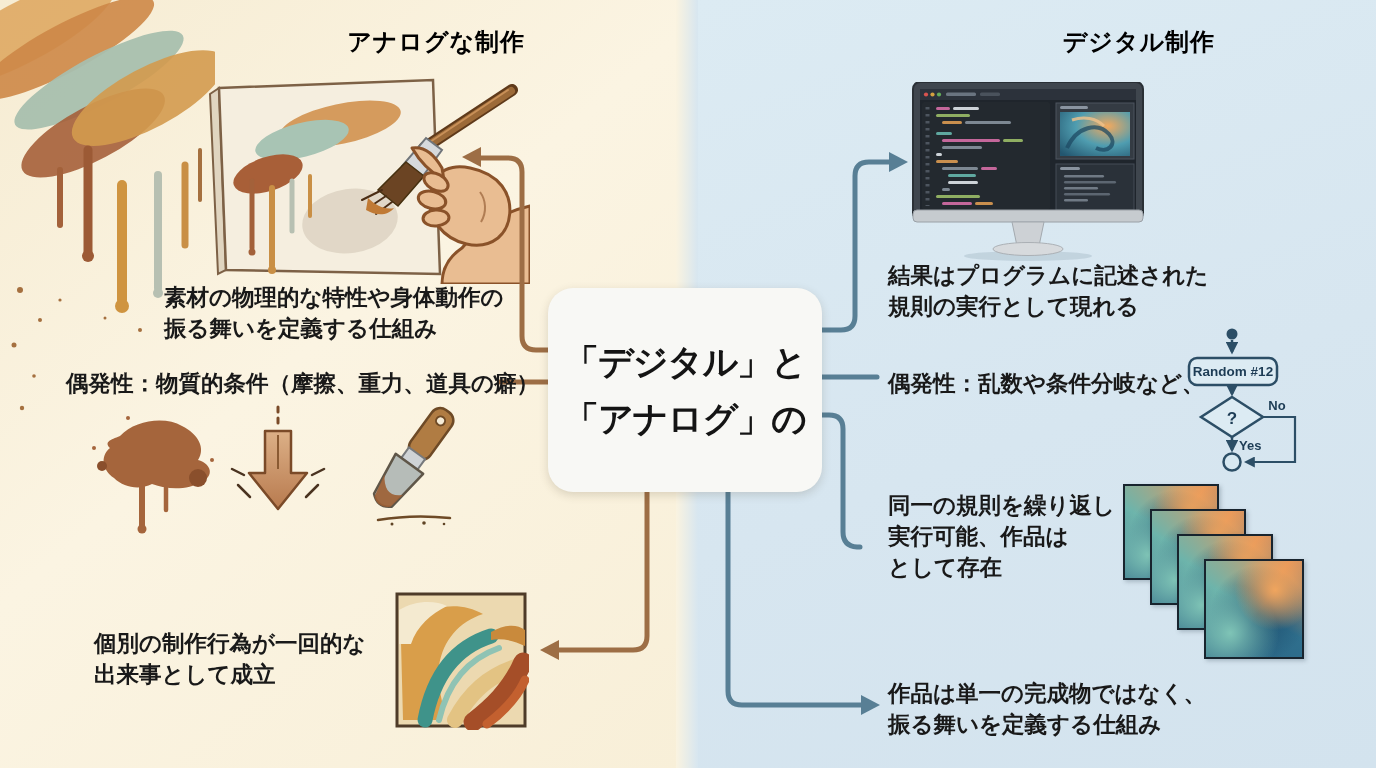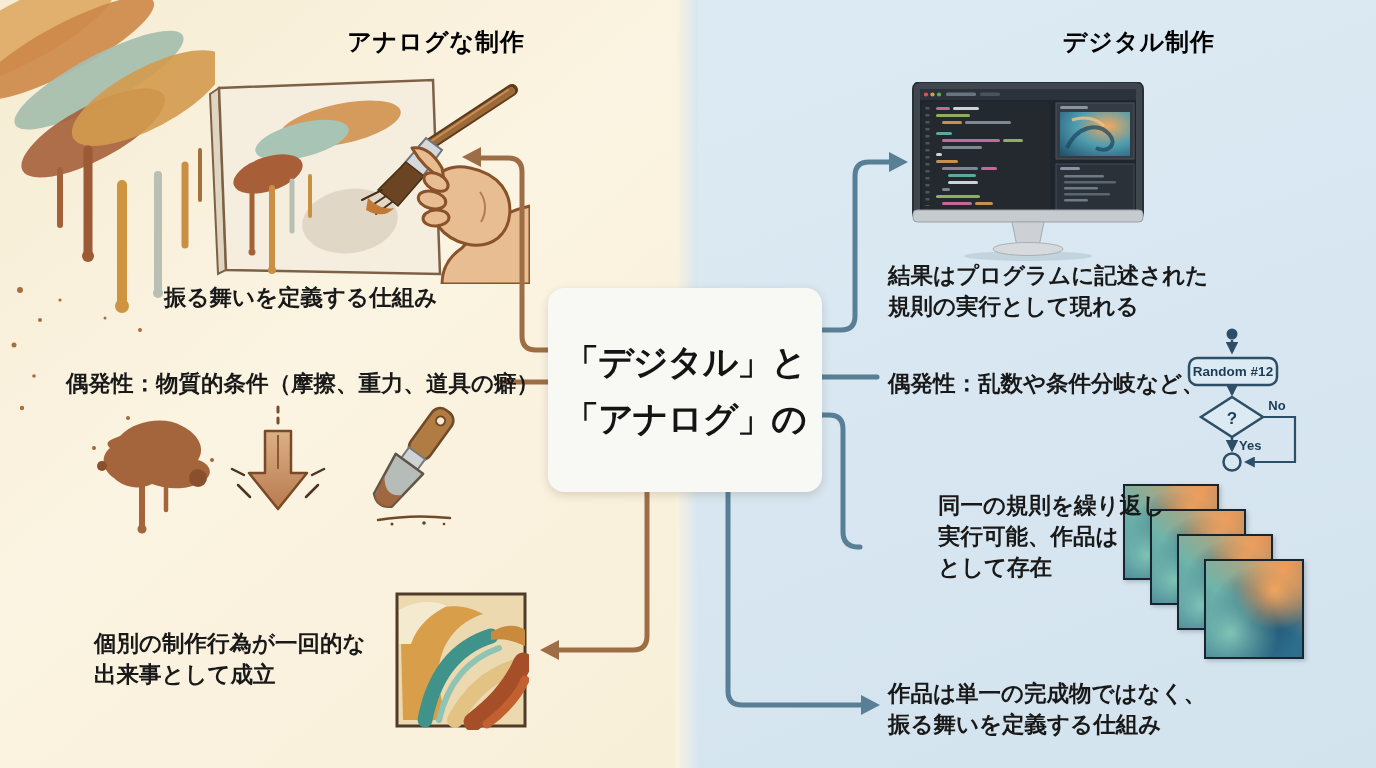--- a/index.html
+++ b/index.html
@@ -15,21 +15,21 @@
     background:linear-gradient(160deg,#dcebf3 0%,#d7e6f0 55%,#d3e3ee 100%);}
   #bg-blend{left:676px;top:0;width:22px;height:768px;
     background:linear-gradient(90deg,rgba(250,243,224,1),rgba(215,230,240,1));}
   .art{z-index:1;}
   #connector-layer{left:0;top:0;width:1376px;height:768px;z-index:2;pointer-events:none;}
   .txt{z-index:3;font-weight:700;}
   .side-title{font-size:24px;font-weight:800;text-align:right;letter-spacing:1px;color:#000000;}
   .body-line{font-size:22.5px;line-height:31px;white-space:nowrap;color:#191919;}
   #center-box{
     left:548px;top:288px;width:274px;height:204px;z-index:3;
-    background:#f8f8f5;border-radius:16px;
+    background:#f8f8f5;border-radius:25px;
     box-shadow:0 3px 10px rgba(70,60,40,.18);
     display:flex;flex-direction:column;justify-content:center;align-items:center;
   }
   #center-box .cline{font-size:35px;line-height:57px;font-weight:800;letter-spacing:-1px;white-space:nowrap;}
   .gen-stack{left:1123px;top:484px;width:190px;height:170px;z-index:1;}
   .gen-img{position:absolute;width:92px;height:92px;border:2.5px solid #18242e;
     background-color:#2a6384;
     background-image:
       radial-gradient(circle at 72% 30%,#f0a55e,rgba(240,165,94,0) 42%),
       radial-gradient(circle at 25% 75%,#7fc4b6,rgba(127,196,182,0) 48%),
@@ -286,36 +286,37 @@
 
 <div class="abs txt side-title" style="left:195px;top:26px;width:330px">アナログな制作</div>
 <div class="abs txt side-title" style="left:905px;top:26px;width:310px">デジタル制作</div>
 
 <div class="abs" id="center-box">
   <div class="cline">「デジタル」と</div>
   <div class="cline">「アナログ」の</div>
 </div>
 
 <div class="abs txt" style="left:164px;top:282px">
+  <div class="body-line">素材の物理的な特性や身体動作の</div>
   <div class="body-line">振る舞いを定義する仕組み</div>
 </div>
 <div class="abs txt body-line" style="left:66px;top:368px">偶発性：物質的条件（摩擦、重力、道具の癖）</div>
 <div class="abs txt" style="left:94px;top:628px">
   <div class="body-line">個別の制作行為が一回的な</div>
   <div class="body-line">出来事として成立</div>
 </div>
 
 <div class="abs txt" style="left:888px;top:260px">
   <div class="body-line">結果はプログラムに記述された</div>
   <div class="body-line">規則の実行として現れる</div>
 </div>
 <div class="abs txt" style="left:888px;top:368px">
   <div class="body-line">偶発性：乱数や条件分岐など、</div>
 </div>
-<div class="abs txt" style="left:938px;top:490px">
+<div class="abs txt" style="left:888px;top:490px">
   <div class="body-line">同一の規則を繰り返し</div>
   <div class="body-line">実行可能、作品は</div>
   <div class="body-line">として存在</div>
 </div>
 <div class="abs txt" style="left:888px;top:678px">
   <div class="body-line">作品は単一の完成物ではなく、</div>
   <div class="body-line">振る舞いを定義する仕組み</div>
 </div>
 
 </body></html>

